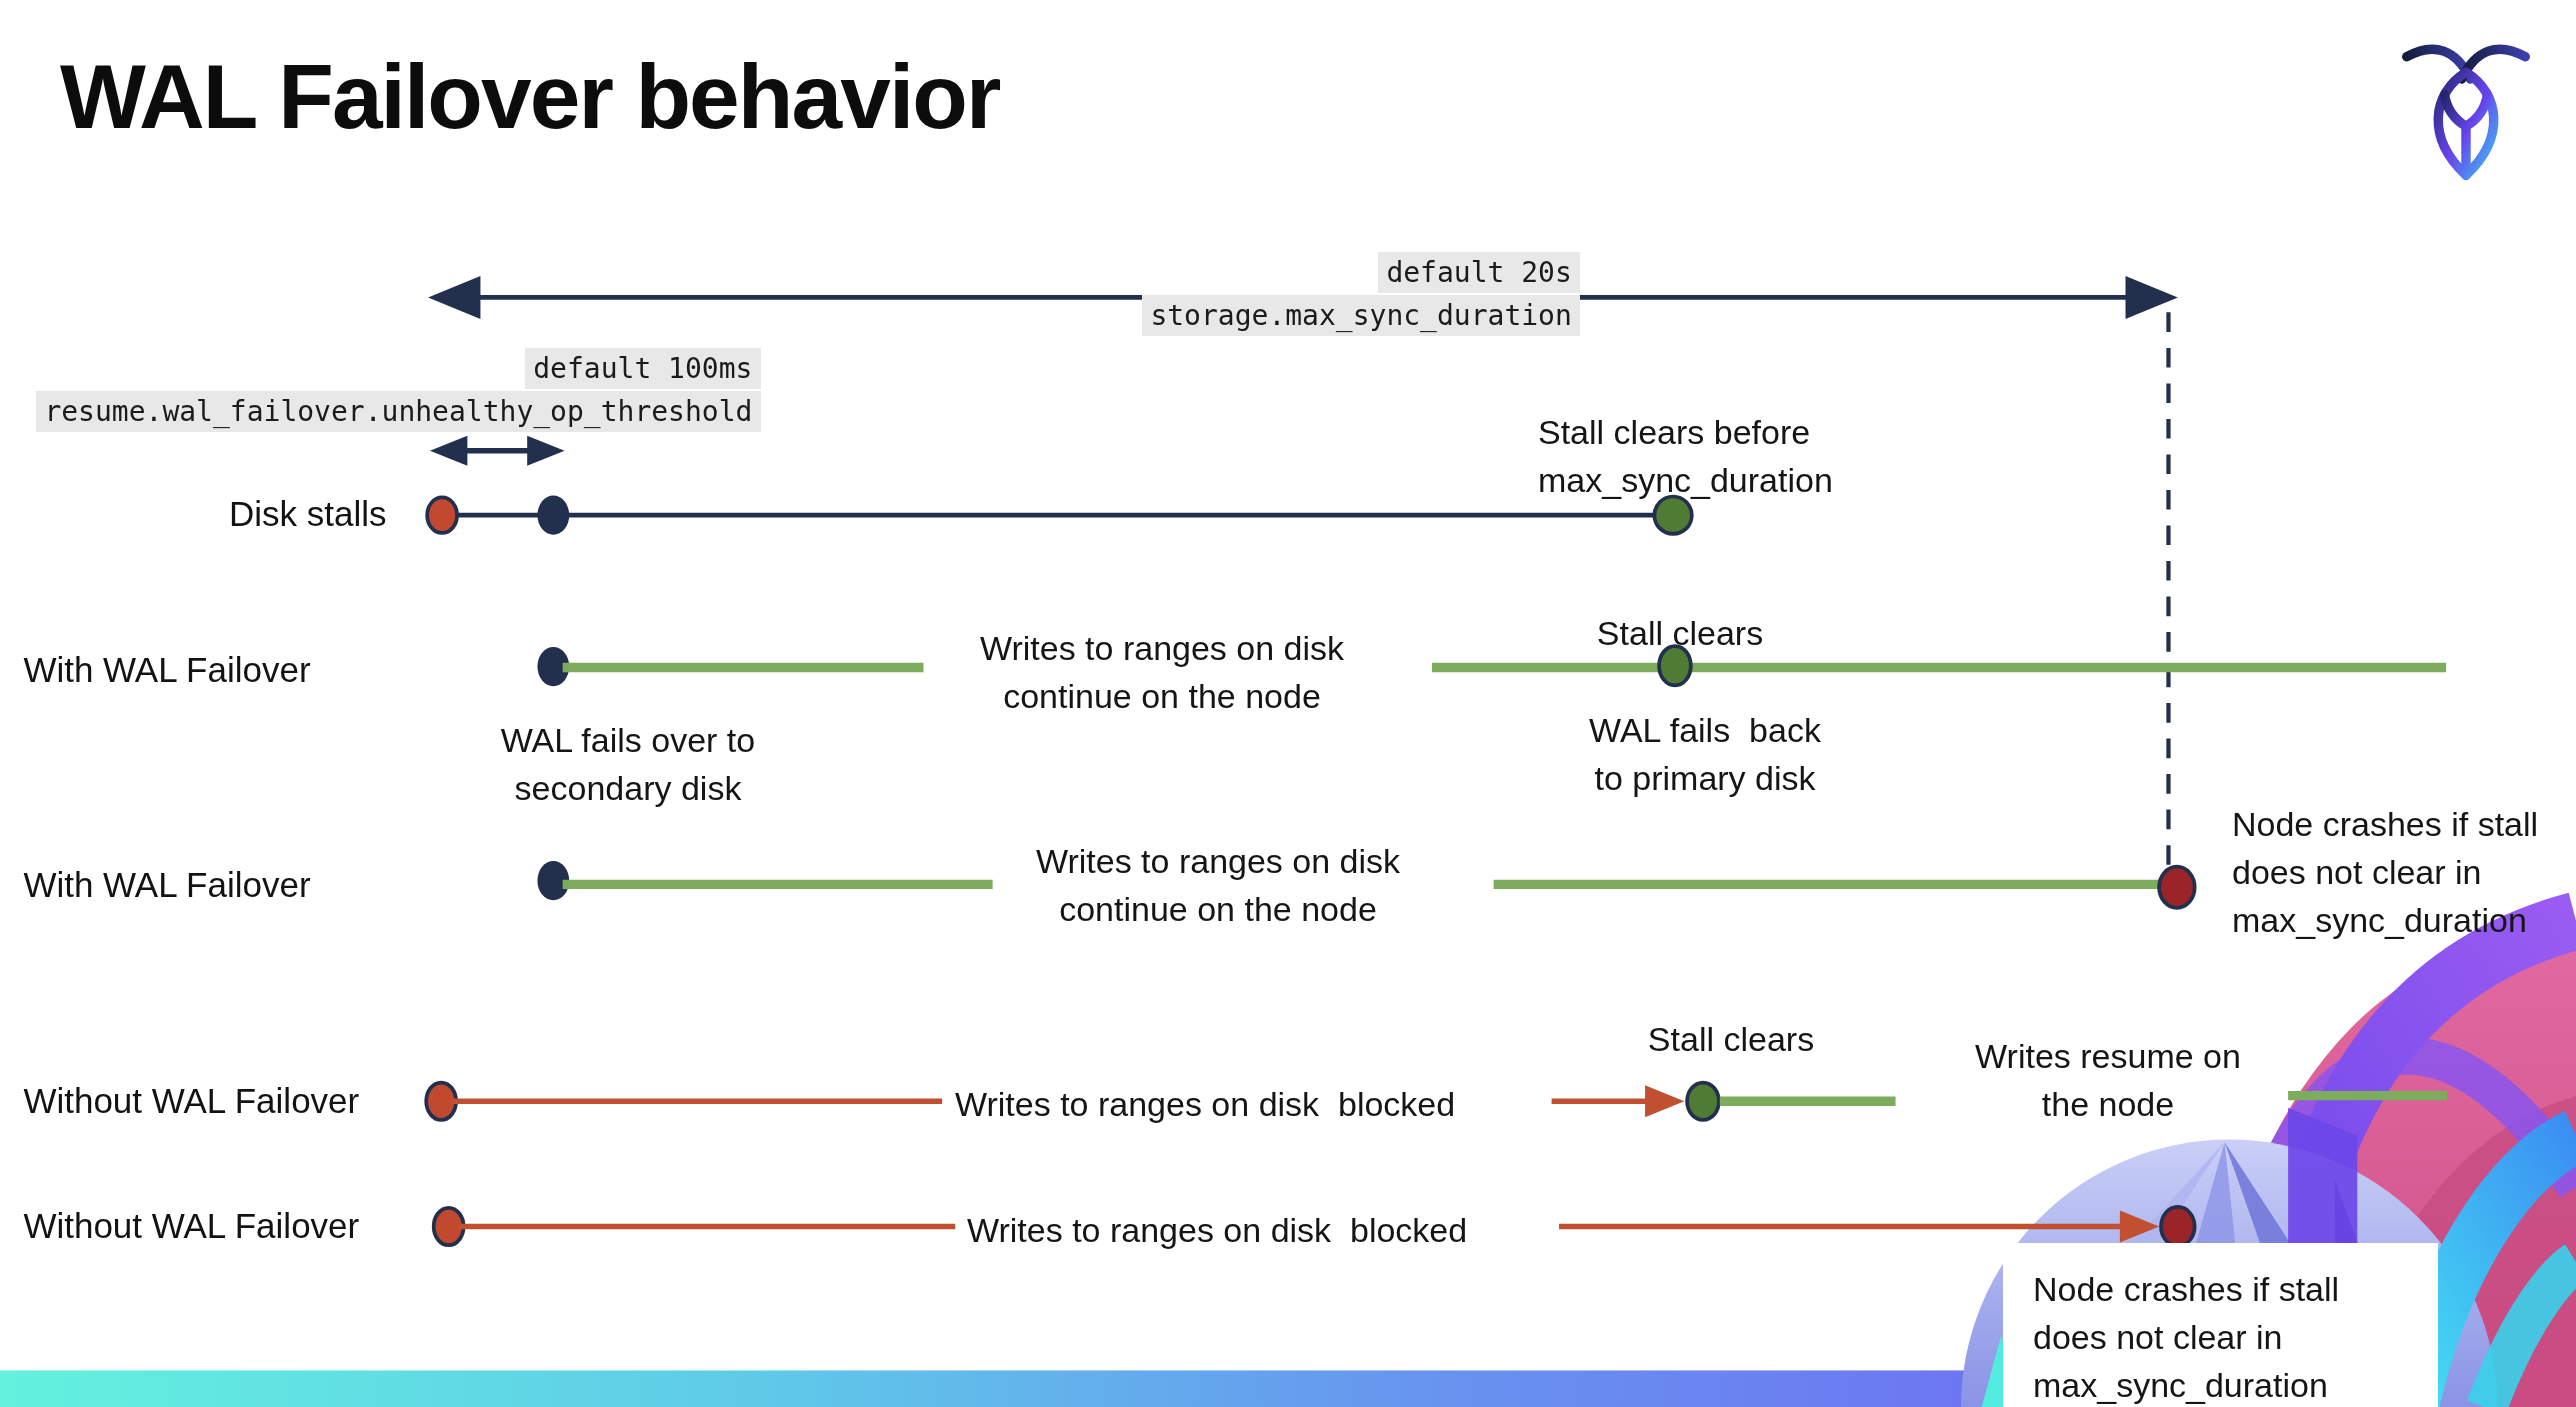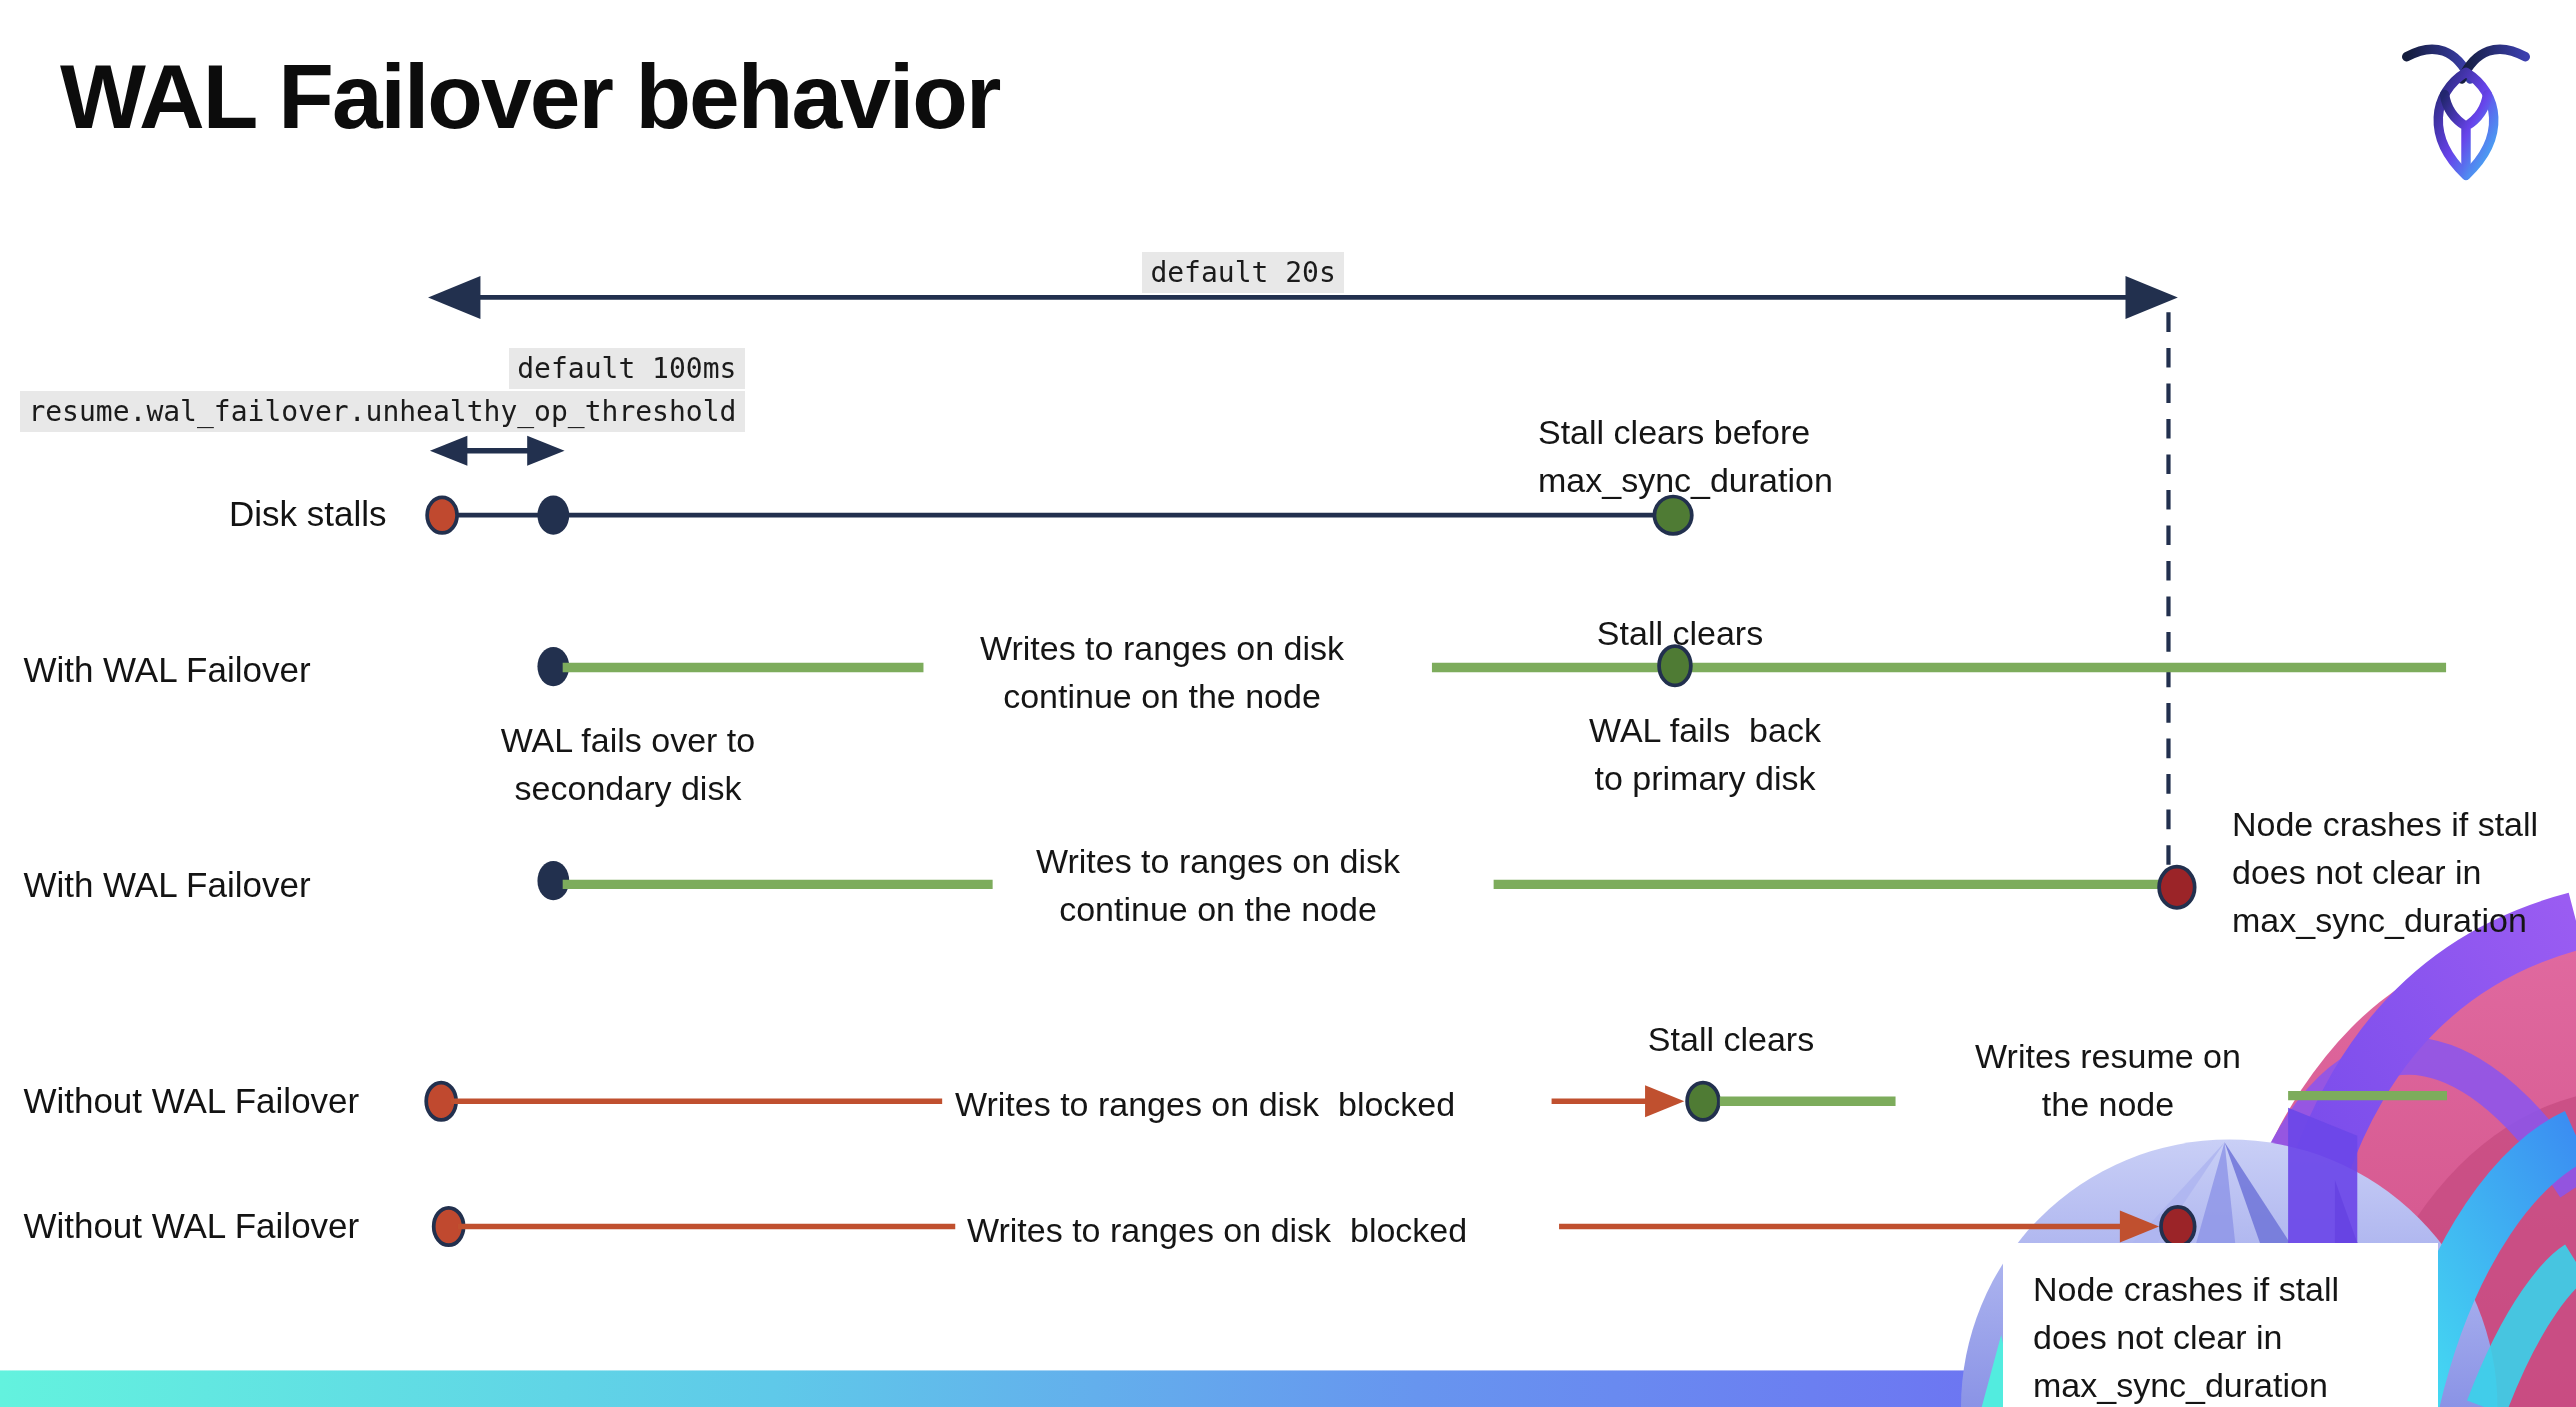--- a/index.html
+++ b/index.html
@@ -136,22 +136,23 @@
 
   <svg class="logo" viewBox="0 0 150 170">
     <path d="M6 16 C38 -2 64 8 80 42" stroke="url(#antGrad)" stroke-width="11" fill="none" stroke-linecap="round"></path>
     <path d="M144 16 C112 -2 86 8 70 42" stroke="url(#antGrad)" stroke-width="11" fill="none" stroke-linecap="round"></path>
     <path d="M75 34 C36 58 28 110 75 154 C122 110 114 58 75 34 Z" stroke="url(#logoGrad)" stroke-width="11" fill="none" stroke-linejoin="round"></path>
     <path d="M75 152 L75 97 M75 97 C60 88 52 74 50 60 M75 97 C90 88 98 74 100 60" stroke="url(#logoGrad)" stroke-width="11" fill="none" stroke-linecap="round"></path>
   </svg>
 
   <div class="mono-stack" style="left:1142px;top:252px;">
     <span>default 20s</span>
+    <span>storage.max_sync_duration</span>
   </div>
-  <div class="mono-stack" style="left:20px;top:348px;">
+  <div class="mono-stack" style="left:36px;top:348px;">
     <span>default 100ms</span>
     <span>resume.wal_failover.unhealthy_op_threshold</span>
   </div>
 
   <div class="row-label" style="left:229px;top:493px;">Disk stalls</div>
   <div class="row-label" style="left:23.4px;top:649px;">With WAL Failover</div>
   <div class="row-label" style="left:23.4px;top:864px;">With WAL Failover</div>
   <div class="row-label" style="left:23.4px;top:1080px;">Without WAL Failover</div>
   <div class="row-label" style="left:23.4px;top:1205px;">Without WAL Failover</div>
 

